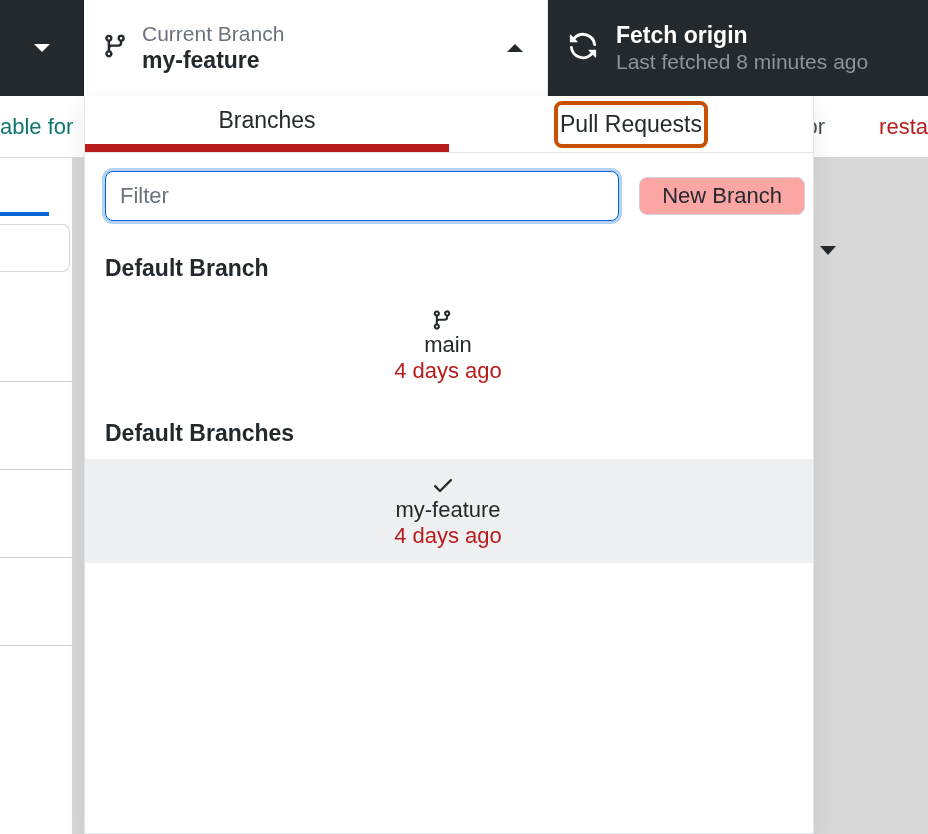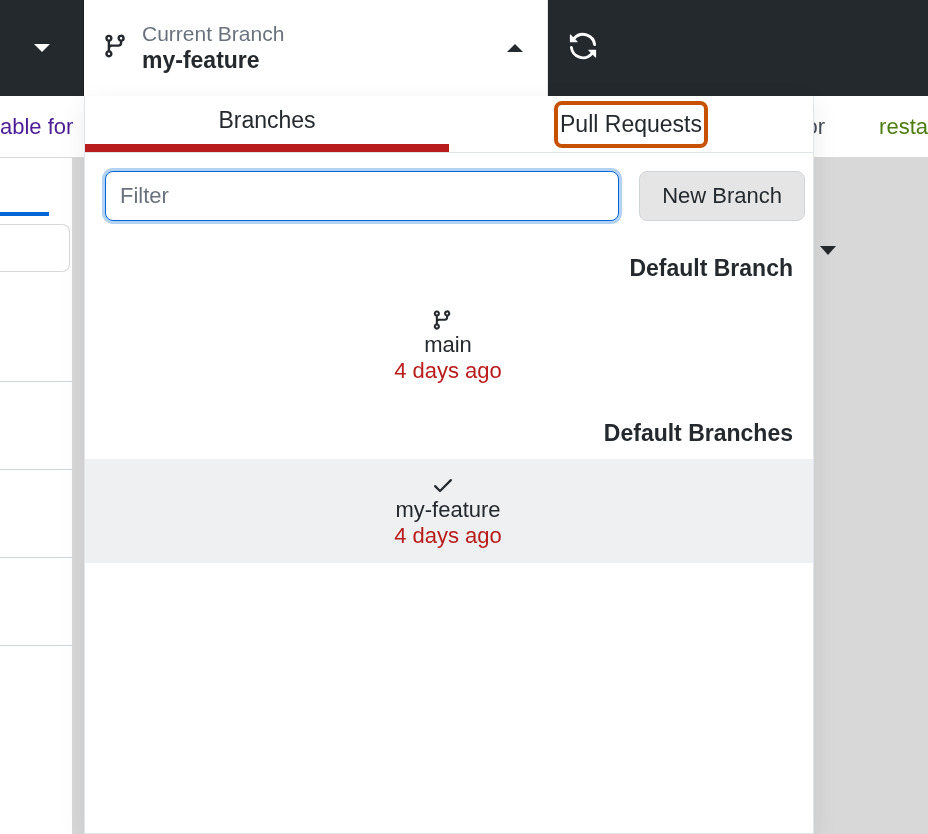--- a/index.html
+++ b/index.html
@@ -106,29 +106,29 @@
       background: #ffffff;
       border-bottom: 1px solid #d8d8d8;
       display: flex;
       align-items: center;
       padding-left: 0;
       color: #444d56;
       font-size: 22px;
       z-index: 0;
     }
     .bg-strip .fragment-left {
-      color: #4c1d95;
+      color: #0f766e;
     }
     .bg-strip .fragment-right {
       position: absolute;
       right: 0;
       color: #444d56;
     }
     .bg-strip .link {
-      color: #4d7c0f;
+      color: #b91c1c;
       margin-left: 48px;
     }
     .bg-panel {
       position: absolute;
       top: 158px;
       left: 0;
       width: 72px;
       height: 676px;
       background: #ffffff;
       z-index: 0;
@@ -223,35 +223,34 @@
       box-shadow: 0 0 0 3px rgba(3,102,214,0.3);
       padding: 0 14px;
       font-size: 22px;
       color: #24292e;
       outline: none;
     }
     .filter-input::placeholder {
       color: #6a737d;
     }
     .new-branch-btn {
-      height: 50px;
+      height: 38px;
       padding: 0 22px;
       border: 1px solid #d1d5da;
       border-radius: 8px;
-      background: #e5e5e5;
+      background: #fca5a5;
       font-size: 22px;
       color: #24292e;
       cursor: pointer;
     }
     .section-header {
       font-size: 23px;
       font-weight: 700;
       color: #24292e;
       padding: 22px 20px 12px 20px;
-      text-align: right;
     }
     .branch-row {
       display: flex;
       align-items: center;
       padding: 14px 20px 14px 18px;
       font-size: 22px;
       color: #24292e;
       flex-direction: column;
     }
     .branch-row.selected {
@@ -288,20 +287,24 @@
       <span class="branch-name">my-feature</span>
     </div>
     <div class="caret-up"></div>
   </div>
   <div class="topbar-fetch">
     <span class="sync-icon">
       <svg width="30" height="30" viewBox="0 0 16 16" fill="#ffffff">
           <path d="M8 2.5a5.487 5.487 0 0 0-4.131 1.869l1.204 1.204A.25.25 0 0 1 4.896 6H1.25A.25.25 0 0 1 1 5.75V2.104a.25.25 0 0 1 .427-.177l1.38 1.38A7.001 7.001 0 0 1 14.95 7.16a.75.75 0 1 1-1.49.178A5.501 5.501 0 0 0 8 2.5zM1.705 8.005a.75.75 0 0 1 .834.656 5.501 5.501 0 0 0 9.592 2.97l-1.204-1.204a.25.25 0 0 1 .177-.427h3.646a.25.25 0 0 1 .25.25v3.646a.25.25 0 0 1-.427.177l-1.38-1.38A7.001 7.001 0 0 1 1.05 8.84a.75.75 0 0 1 .656-.834z"></path>
         </svg>
     </span>
+    <div class="fetch-text">
+      <span class="fetch-title">Fetch origin</span>
+      <span class="fetch-sub">Last fetched 8 minutes ago</span>
+    </div>
   </div>
 </div>
 
 <div class="bg-strip">
   <span class="fragment-left">able for</span>
   <span class="fragment-right">
     <span>h or </span><span class="link">resta</span>
   </span>
 </div>
 

